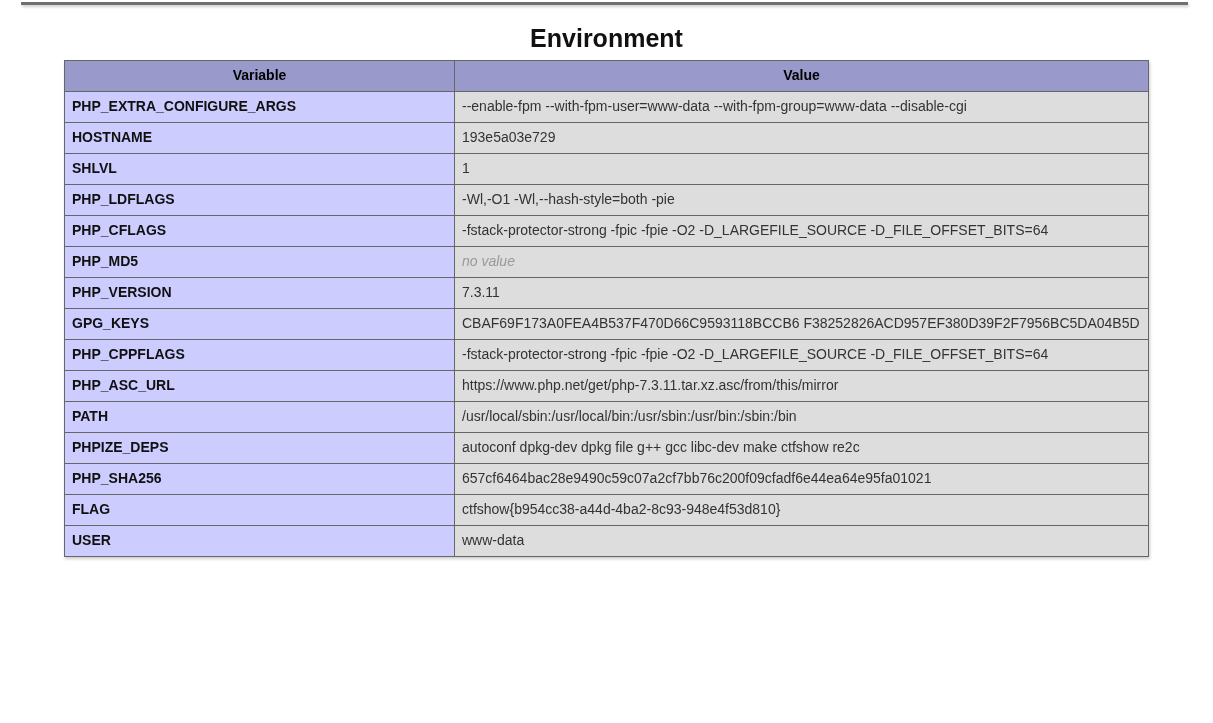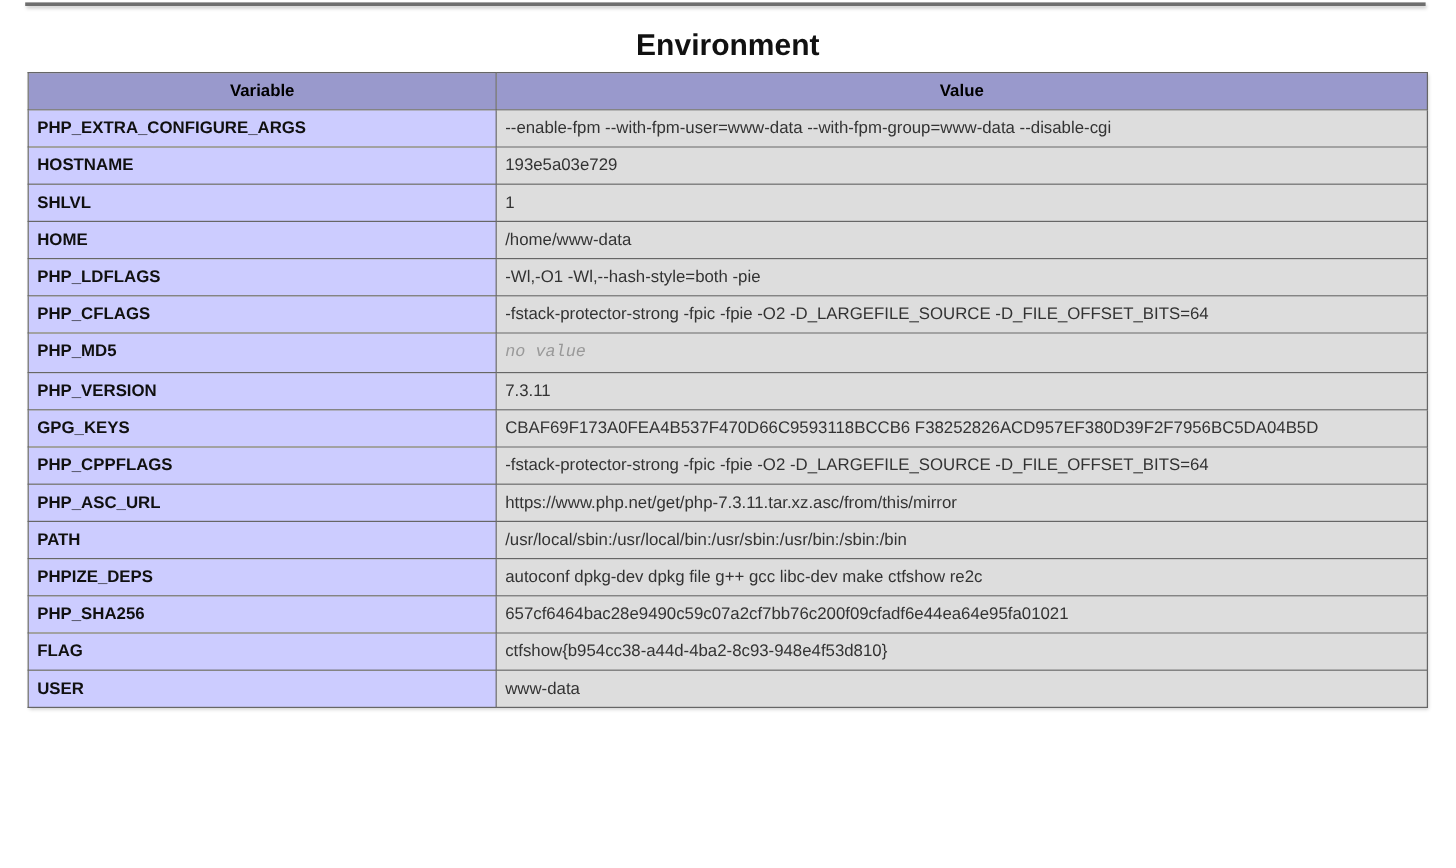--- a/index.html
+++ b/index.html
@@ -30,21 +30,21 @@
     margin: 0;
     padding-top: 24px;
     padding-bottom: 7px;
     text-align: center;
     font-size: 25px;
     font-weight: bold;
     color: #111;
     letter-spacing: 0px;
   }
   table.env-table {
-    width: 1167px;
+    width: 1085px;
     margin: 0 auto;
     border-collapse: collapse;
     box-shadow: 1px 2px 3px #ccc;
     table-layout: fixed;
   }
   table.env-table th,
   table.env-table td {
     border: 1px solid #666;
     padding: 5px 7px 6px 7px;
     font-size: 14px;
@@ -65,21 +65,20 @@
     font-weight: bold;
     color: #101010;
   }
   td.val-cell {
     background-color: #dddddd;
     color: #333333;
   }
   td.val-cell.no-value {
     font-style: italic;
     color: #999999;
-    font-family: Liberation Mono, monospace;
   }
 </style>
 </head>
 <body>
 
 <div class="page">
 
   <div class="prev-table-edge"></div>
 
   <h2 class="section-title">Environment</h2>
@@ -101,24 +100,20 @@
       <td class="var-cell">HOSTNAME</td>
       <td class="val-cell">193e5a03e729</td>
     </tr>
 
 
     <tr>
       <td class="var-cell">SHLVL</td>
       <td class="val-cell">1</td>
     </tr>
 
-    <tr>
-      <td class="var-cell">HOME</td>
-      <td class="val-cell">/home/www-data</td>
-    </tr>
 
     <tr>
       <td class="var-cell">PHP_LDFLAGS</td>
       <td class="val-cell">-Wl,-O1 -Wl,--hash-style=both -pie</td>
     </tr>
 
     <tr>
       <td class="var-cell">PHP_CFLAGS</td>
       <td class="val-cell">-fstack-protector-strong -fpic -fpie -O2 -D_LARGEFILE_SOURCE -D_FILE_OFFSET_BITS=64</td>
     </tr>

